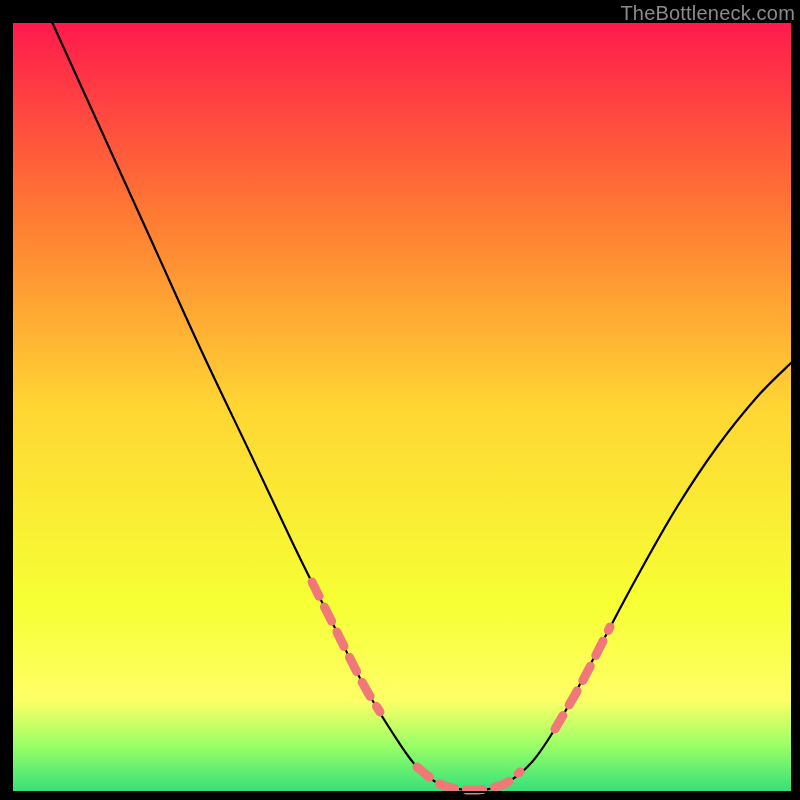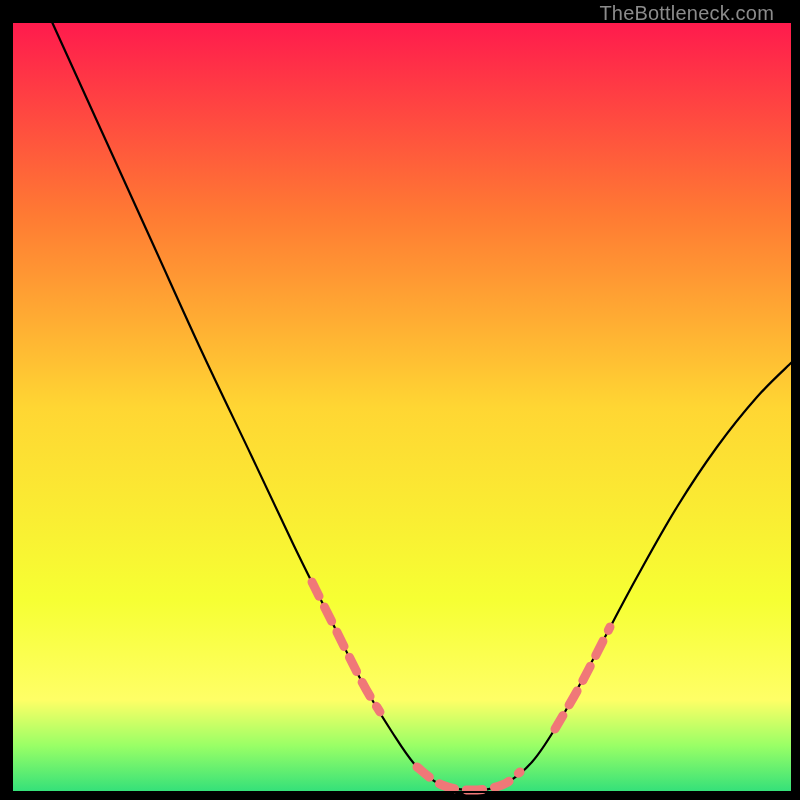--- a/index.html
+++ b/index.html
@@ -20,21 +20,21 @@
     position: absolute;
     left: 0;
     top: 0;
     width: 800px;
     height: 800px;
     display: block;
   }
   .watermark {
     position: absolute;
     top: 2px;
-    right: 26px;
+    right: 5px;
     font-family: Arial, Helvetica, sans-serif;
     font-size: 20px;
     font-weight: 400;
     color: #8b8b8b;
     letter-spacing: 0.2px;
     user-select: none;
     pointer-events: none;
   }
 </style>
 </head>

